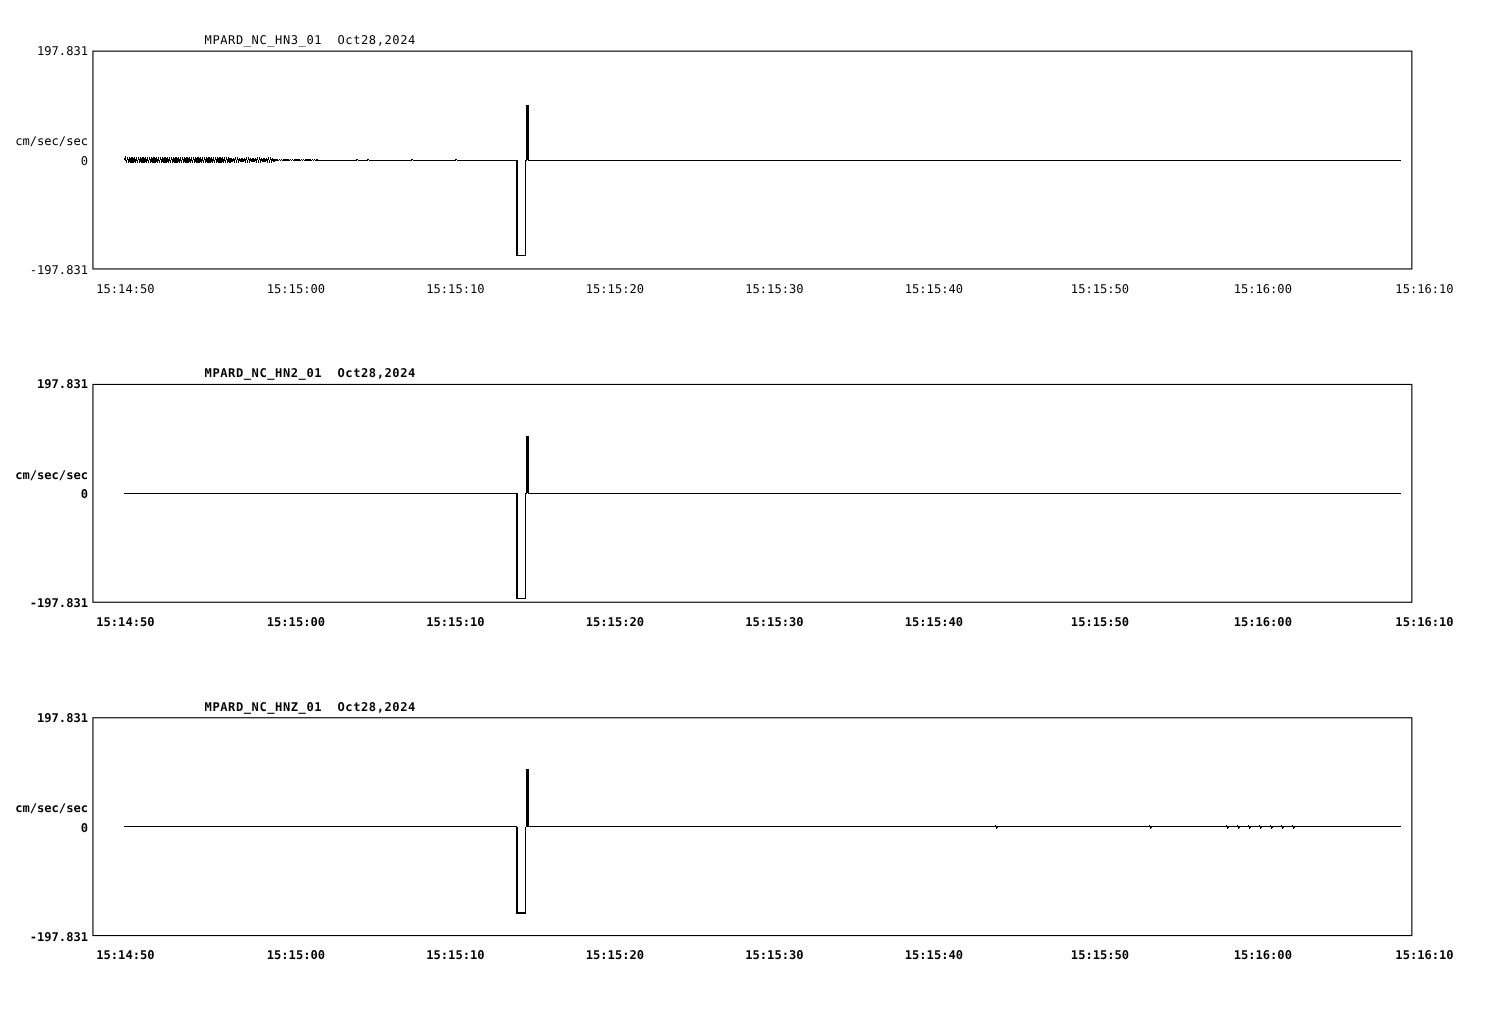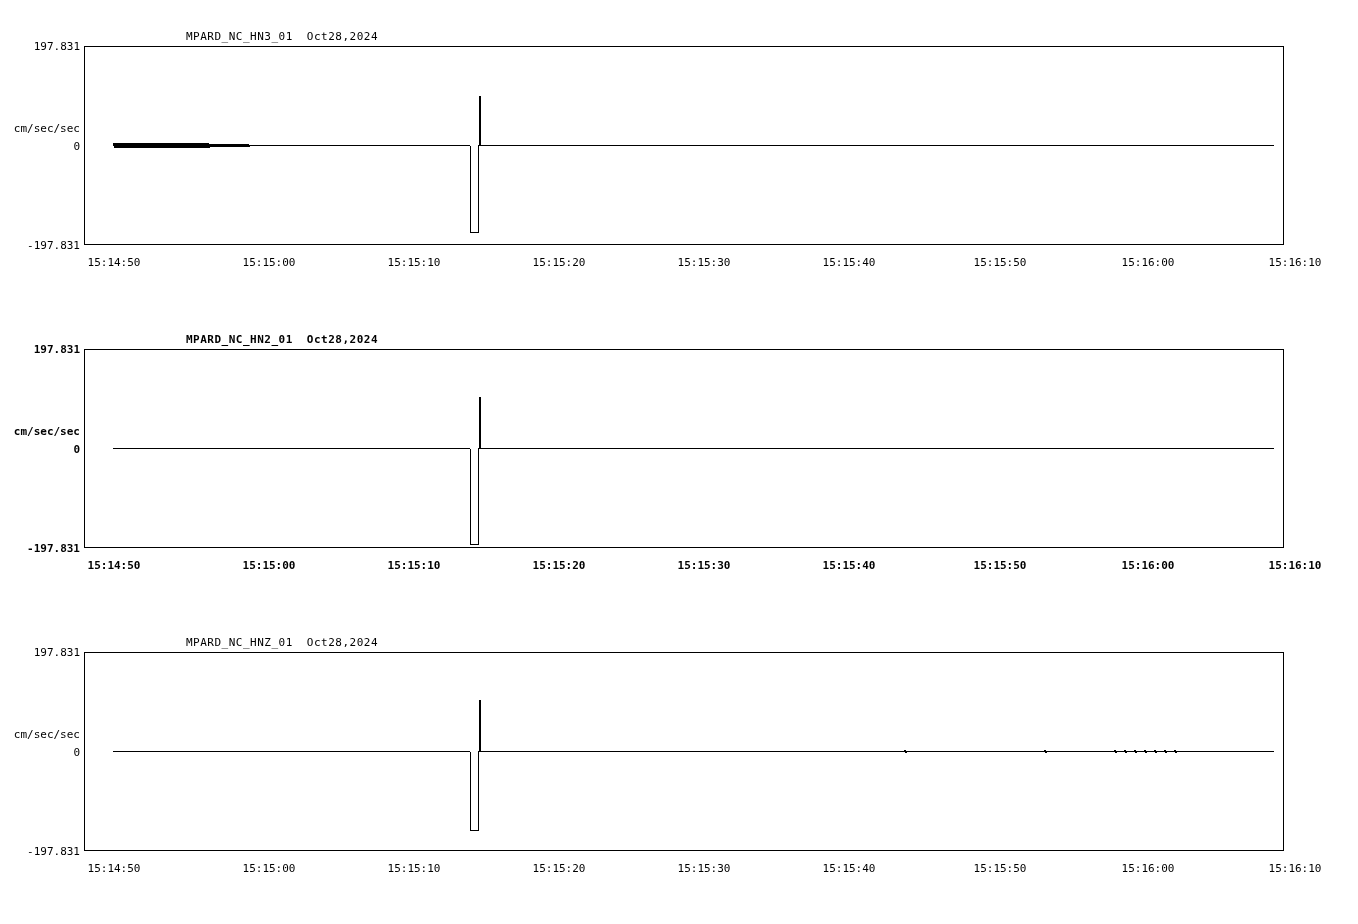--- a/index.html
+++ b/index.html
@@ -20,21 +20,21 @@
     height: 924px;
   }
   .panel {
     position: absolute;
     left: 0;
     width: 1358px;
     height: 308px;
   }
   .panel-1 { top: 0px; }
   .panel-2 { top: 303px; font-weight: bold; }
-  .panel-3 { top: 606px; }
+  .panel-3 { top: 606px; font-weight: bold; }
 
   
   .plot-frame {
     position: absolute;
     left: 84px;
     top: 46px;
     width: 1200px;
     height: 199px;
     border: 1px solid #000000;
     box-sizing: border-box;

